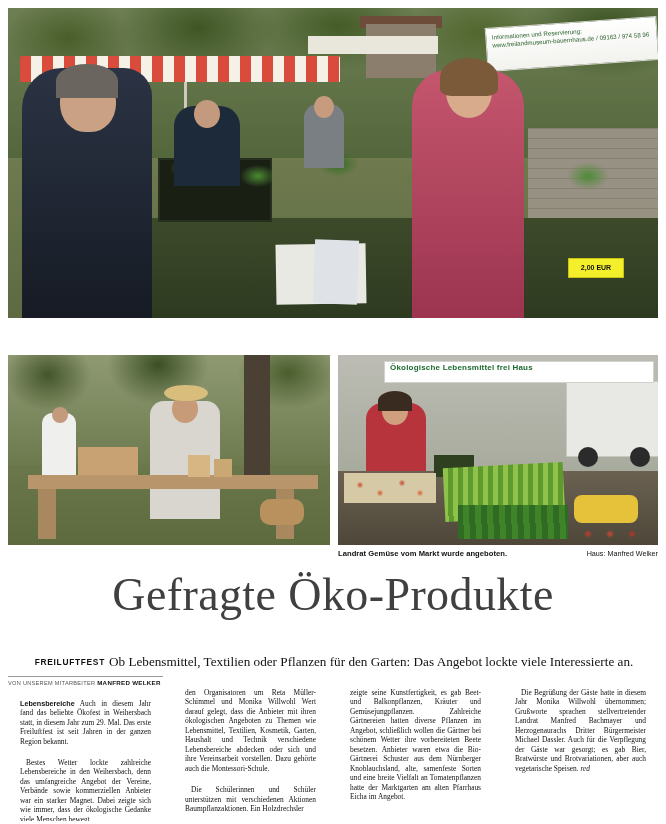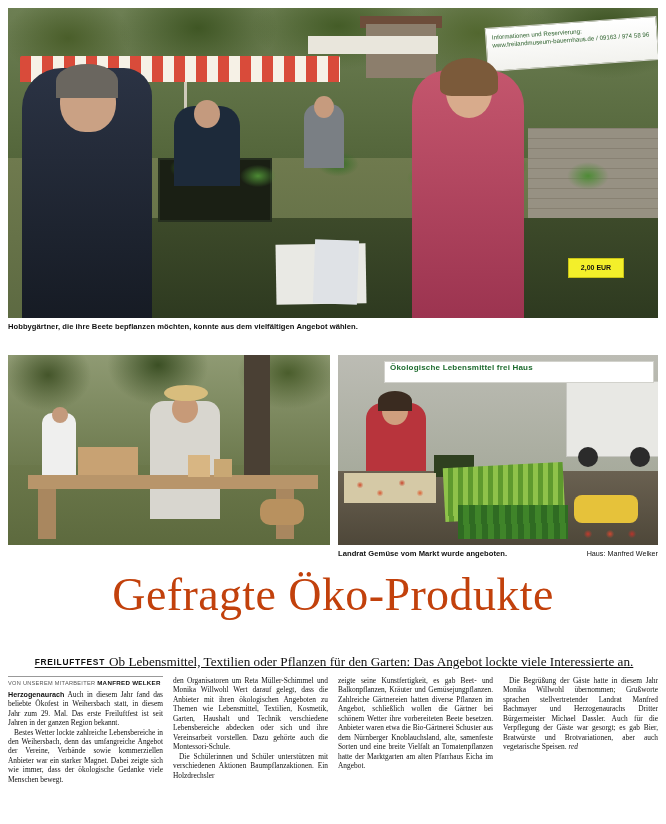--- a/index.html
+++ b/index.html
@@ -87,32 +87,31 @@
   
   .headline {
     position: absolute;
     left: 0;
     top: 570px;
     width: 666px;
     text-align: center;
     font-family: "Liberation Serif", serif;
     font-size: 46px;
     letter-spacing: 0.4px;
-    color: #c2410c;
+    color: #404040;
     line-height: 1.1;
   }
 
   
   .subhead-row {
     position: absolute;
     left: 24px;
     top: 652px;
     width: 620px;
     text-align: center;
-    text-decoration: underline;
   }
   .kicker {
     font-family: "Liberation Sans", sans-serif;
     font-size: 8.4px;
     font-weight: bold;
     letter-spacing: 0.7px;
     vertical-align: middle;
   }
   .subhead {
     font-family: "Liberation Serif", serif;
@@ -146,21 +145,21 @@
     border-top: 1px solid #999;
     padding-top: 1.5px;
     margin-bottom: 3px;
   }
   .byline .author {
     color: #111;
     font-weight: bold;
     font-size: 6.2px;
   }
   .col p {
-    margin: 0;
+    margin: 12px;
     text-indent: 6px;
   }
   .col p.first {
     text-indent: 0;
   }
   .col p .lead {
     font-family: "Liberation Sans", sans-serif;
     font-weight: bold;
     font-size: 7.2px;
   }
@@ -382,21 +381,20 @@
     <div class="ph m-person2h"></div>
     <div class="ph m-person3"></div>
     <div class="ph m-person3h"></div>
     <div class="ph m-man"></div>
     <div class="ph m-man-head"></div>
     <div class="ph m-man-hair"></div>
     <div class="ph m-woman"></div>
     <div class="ph m-woman-head"></div>
     <div class="ph m-woman-hair"></div>
   </div>
-  <div class="cap cap-main">Hobbygärtner, die ihre Beete bepflanzen möchten, konnte aus dem vielfältigen Angebot wählen.</div>
 
   <div class="photo-b">
     <div class="ph b-bg"></div>
     <div class="ph b-trees"></div>
     <div class="ph b-tree-trunk"></div>
     <div class="ph b-child"></div>
     <div class="ph b-child-h"></div>
     <div class="ph b-lathe"></div>
     <div class="ph b-man"></div>
     <div class="ph b-man-head"></div>
@@ -438,21 +436,21 @@
     <span class="subhead">Ob Lebensmittel, Textilien oder Pflanzen für den Garten: Das Angebot lockte viele Interessierte an.</span>
   </div>
 
   <div class="cols">
 
     <div class="col">
       <div class="byline">
         <span>VON UNSEREM MITARBEITER</span>
         <span class="author">MANFRED WELKER</span>
       </div>
-      <p class="first"><span class="lead">Herzogenaurach</span> <span>Auch in diesem Jahr fand das beliebte Ökofest in Weihersbach statt, in diesem Jahr zum 29. Mal. Das erste Freiluftfest ist seit Jahren in der ganzen Region bekannt.</span></p>
+      <p class="first"><span class="lead">Lebensbereiche</span> <span>Auch in diesem Jahr fand das beliebte Ökofest in Weihersbach statt, in diesem Jahr zum 29. Mal. Das erste Freiluftfest ist seit Jahren in der ganzen Region bekannt.</span></p>
       <p>Bestes Wetter lockte zahlreiche Lebensbereiche in den Weihersbach, denn das umfangreiche Angebot der Vereine, Verbände sowie kommerziellen Anbieter war ein starker Magnet. Dabei zeigte sich wie immer, dass der ökologische Gedanke viele Menschen bewegt.</p>
     </div>
 
     <div class="col">
       <p class="first">den Organisatoren um Reta Müller-Schimmel und Monika Willwohl Wert darauf gelegt, dass die Anbieter mit ihren ökologischen Angeboten zu Themen wie Lebensmittel, Textilien, Kosmetik, Garten, Haushalt und Technik verschiedene Lebensbereiche abdecken oder sich und ihre Vereinsarbeit vorstellen. Dazu gehörte auch die Montessori-Schule.</p>
       <p>Die Schülerinnen und Schüler unterstützen mit verschiedenen Aktionen Baumpflanzaktionen. Ein Holzdrechsler</p>
     </div>
 
     <div class="col">
       <p class="first">zeigte seine Kunstfertigkeit, es gab Beet- und Balkonpflanzen, Kräuter und Gemüsejungpflanzen. Zahlreiche Gärtnereien hatten diverse Pflanzen im Angebot, schließlich wollen die Gärtner bei schönem Wetter ihre vorbereiteten Beete besetzen. Anbieter waren etwa die Bio-Gärtnerei Schuster aus dem Nürnberger Knoblauchsland, alte, samenfeste Sorten und eine breite Vielfalt an Tomatenpflanzen hatte der Marktgarten am alten Pfarrhaus Eicha im Angebot.</p>

